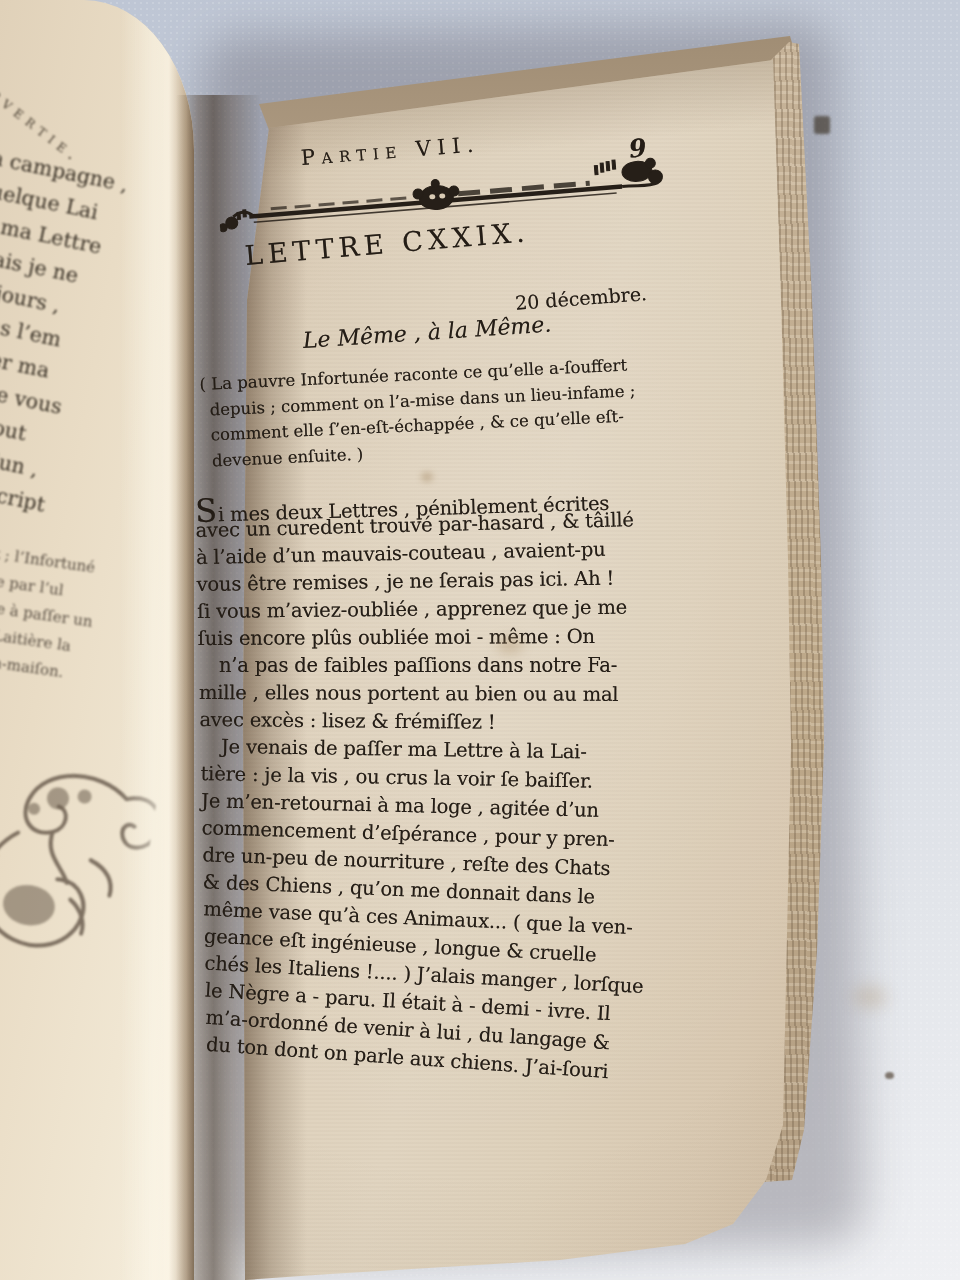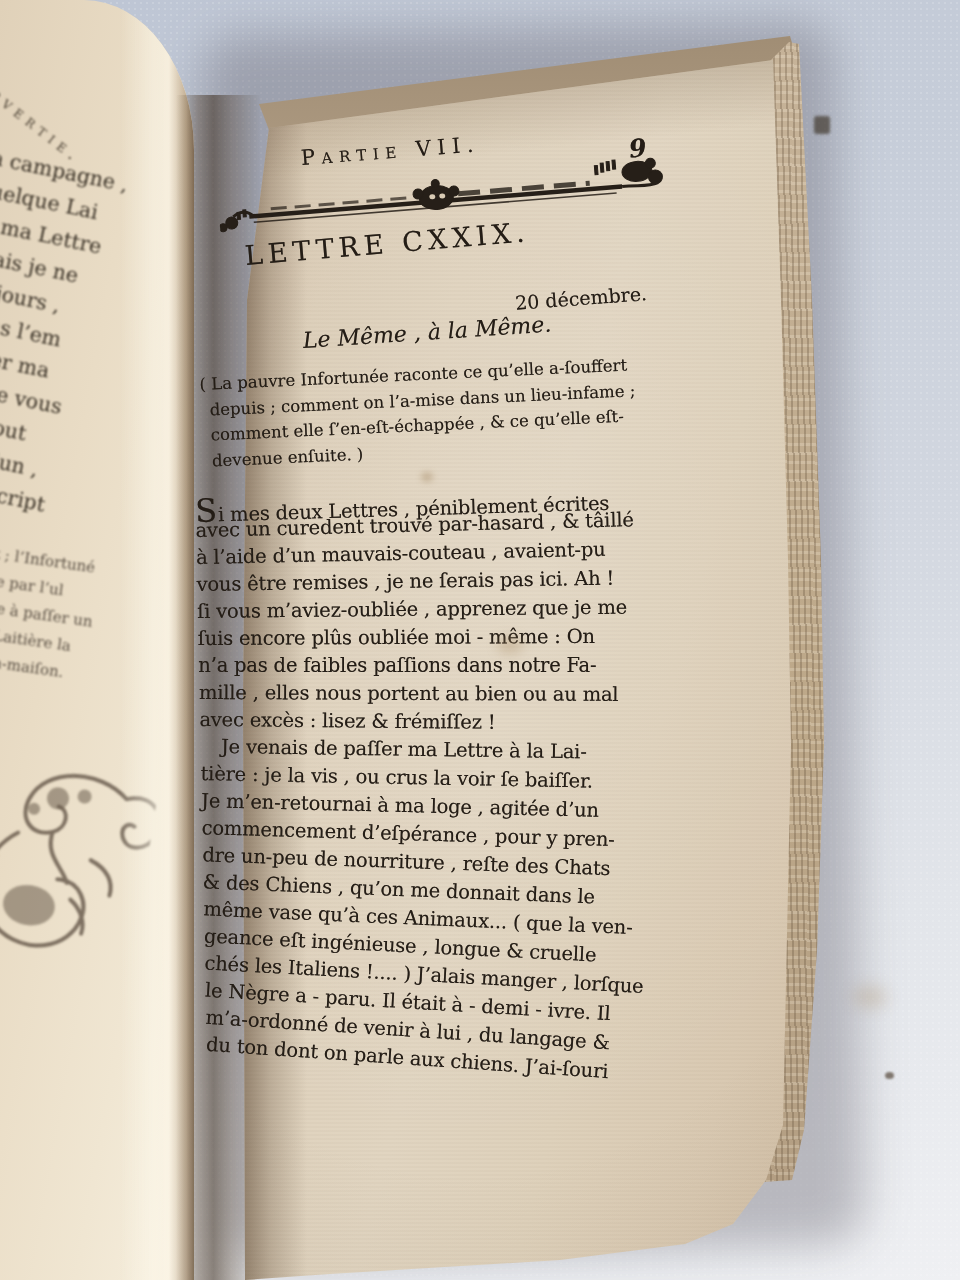--- a/index.html
+++ b/index.html
@@ -190,21 +190,21 @@
         <div class="aline">comment elle ſ’en-eſt-échappée , &amp; ce qu’elle eſt-</div>
         <div class="aline">devenue enſuite. )</div>
       </div>
     <div class="bodytext">
         <div class="bline dc" style="transform: rotate(-1.7deg) translateX(0px);">Si mes deux Lettres , péniblement écrites</div>
         <div class="bline" style="transform: rotate(-1.42deg) translateX(0.6px);">avec un curedent trouvé par-hasard , &amp; tâillé</div>
         <div class="bline" style="transform: rotate(-1.14deg) translateX(1.1px);">à l’aide d’un mauvais-couteau , avaient-pu</div>
         <div class="bline" style="transform: rotate(-0.86deg) translateX(1.7px);">vous être remises , je ne ſerais pas ici. Ah !</div>
         <div class="bline" style="transform: rotate(-0.58deg) translateX(2.2px);">ſi vous m’aviez-oubliée , apprenez que je me</div>
         <div class="bline" style="transform: rotate(-0.3deg) translateX(2.8px);">ſuis encore plûs oubliée moi - même : On</div>
-        <div class="bline" style="transform: rotate(-0.02deg) translateX(3.3px);">n’a pas de faibles paſſions dans notre Fa-</div>
+        <div class="bline" style="transform: rotate(-0.02deg) translateX(3.3px); text-align: center;">n’a pas de faibles paſſions dans notre Fa-</div>
         <div class="bline" style="transform: rotate(0.26deg) translateX(3.9px);">mille , elles nous portent au bien ou au mal</div>
         <div class="bline" style="transform: rotate(0.54deg) translateX(4.4px);">avec excès : lisez &amp; frémiſſez !</div>
         <div class="bline indent" style="transform: rotate(0.82deg) translateX(5px);">Je venais de paſſer ma Lettre à la Lai-</div>
         <div class="bline" style="transform: rotate(1.1deg) translateX(5.5px);">tière : je la vis , ou crus la voir ſe baiſſer.</div>
         <div class="bline" style="transform: rotate(1.38deg) translateX(6.1px);">Je m’en-retournai à ma loge , agitée d’un</div>
         <div class="bline" style="transform: rotate(1.66deg) translateX(6.6px);">commencement d’eſpérance , pour y pren-</div>
         <div class="bline" style="transform: rotate(1.94deg) translateX(7.2px);">dre un-peu de nourriture , reſte des Chats</div>
         <div class="bline" style="transform: rotate(2.22deg) translateX(7.7px);">&amp; des Chiens , qu’on me donnait dans le</div>
         <div class="bline" style="transform: rotate(2.5deg) translateX(8.3px);">même vase qu’à ces Animaux... ( que la ven-</div>
         <div class="bline" style="transform: rotate(2.78deg) translateX(8.8px);">geance eſt ingénieuse , longue &amp; cruelle</div>

